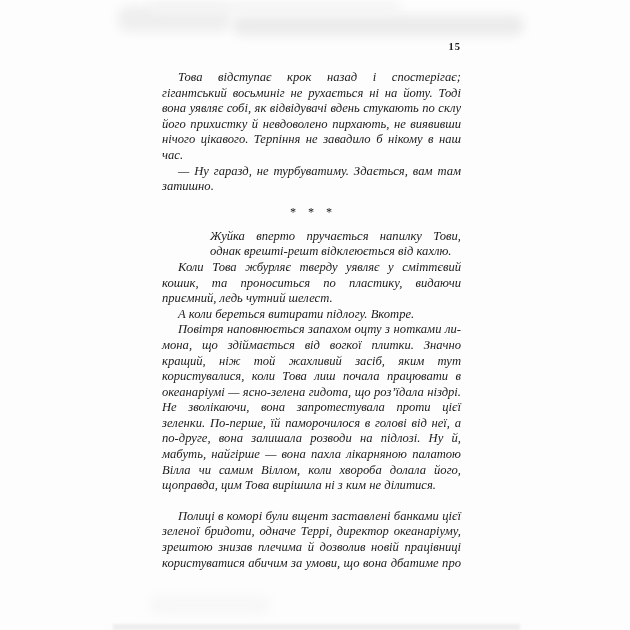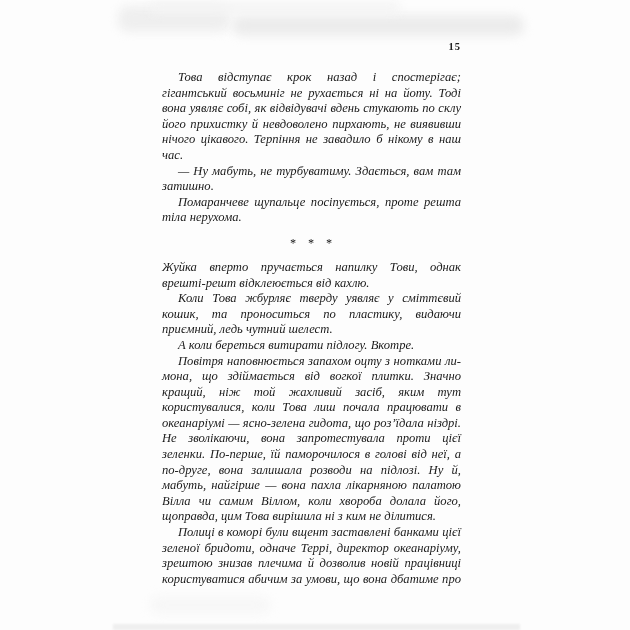--- a/index.html
+++ b/index.html
@@ -56,22 +56,22 @@
     color: #1a1a1a;
   }
   .para {
     margin: 0;
     text-align: justify;
     text-indent: 16px;
     hyphens: manual;
     font-style: italic;
     -webkit-hyphens: manual;
   }
-  .para.flush { text-indent: 0; }
-  .para.indent-continued { text-align-last: justify; }
+  .para.flush { text-indent: 0; margin-left: 48px; }
+  .para.indent-continued { text-align-last: justify; margin-top: 15px; }
   .para.separator {
     text-indent: 0;
     text-align: center;
     height: 34px;
     line-height: 34px;
     font-size: 12px;
     letter-spacing: 2px;
     word-spacing: 5px;
     color: #111111;
   }
@@ -83,22 +83,21 @@
 
   <div class="ghost ghost-1"></div>
   <div class="ghost ghost-2"></div>
   <div class="ghost ghost-3"></div>
   <div class="ghost ghost-4"></div>
 
   <div class="page-number">15</div>
 
   <div class="text-column">
       <p class="para indent">Това відступає крок назад і спостерігає; гігантський восьминіг не рухається ні на йоту. Тоді вона уявляє собі, як відвідувачі вдень стукають по склу його при­хистку й невдоволено пирхають, не виявивши нічого цікавого. Терпіння не завадило б нікому в наш час.</p>
-      <p class="para indent">— Ну мабуть, не турбуватиму. Здається, вам там за­тишно.</p>
-      <p class="para indent">Помаранчеве щупальце посіпується, проте решта тіла нерухома.</p>
+      <p class="para indent">— Ну гаразд, не турбуватиму. Здається, вам там за­тишно.</p>
       <p class="para separator">* * *</p>
       <p class="para flush">Жуйка вперто пручається напилку Тови, однак врешті-решт відклеюється від кахлю.</p>
       <p class="para indent">Коли Това жбурляє тверду уявляє у сміттєвий кошик, та проноситься по пластику, видаючи приємний, ледь чутний шелест.</p>
       <p class="para indent">А коли береться витирати підлогу. Вкотре.</p>
       <p class="para indent">Повітря наповнюється запахом оцту з нотками ли­мона, що здіймається від вогкої плитки. Значно кращий, ніж той жахливий засіб, яким тут користувалися, коли Това лиш почала працювати в океанаріумі — ясно-зелена гидота, що роз’їдала ніздрі. Не зволікаючи, вона запротестувала проти цієї зеленки. По-перше, їй паморочилося в голові від неї, а по-друге, вона зали­шала розводи на підлозі. Ну й, мабуть, найгірше — во­на пахла лікарняною палатою Вілла чи самим Віллом, коли хвороба долала його, щоправда, цим Това вирі­шила ні з ким не ділитися.</p>
       <p class="para indent-continued">Полиці в коморі були вщент заставлені банками цієї зеленої бридоти, одначе Террі, директор океанаріуму, зрештою знизав плечима й дозволив новій працівниці користуватися абичим за умови, що вона дбатиме про</p>
     </div>
 
   <div class="bottom-edge"></div>
 

